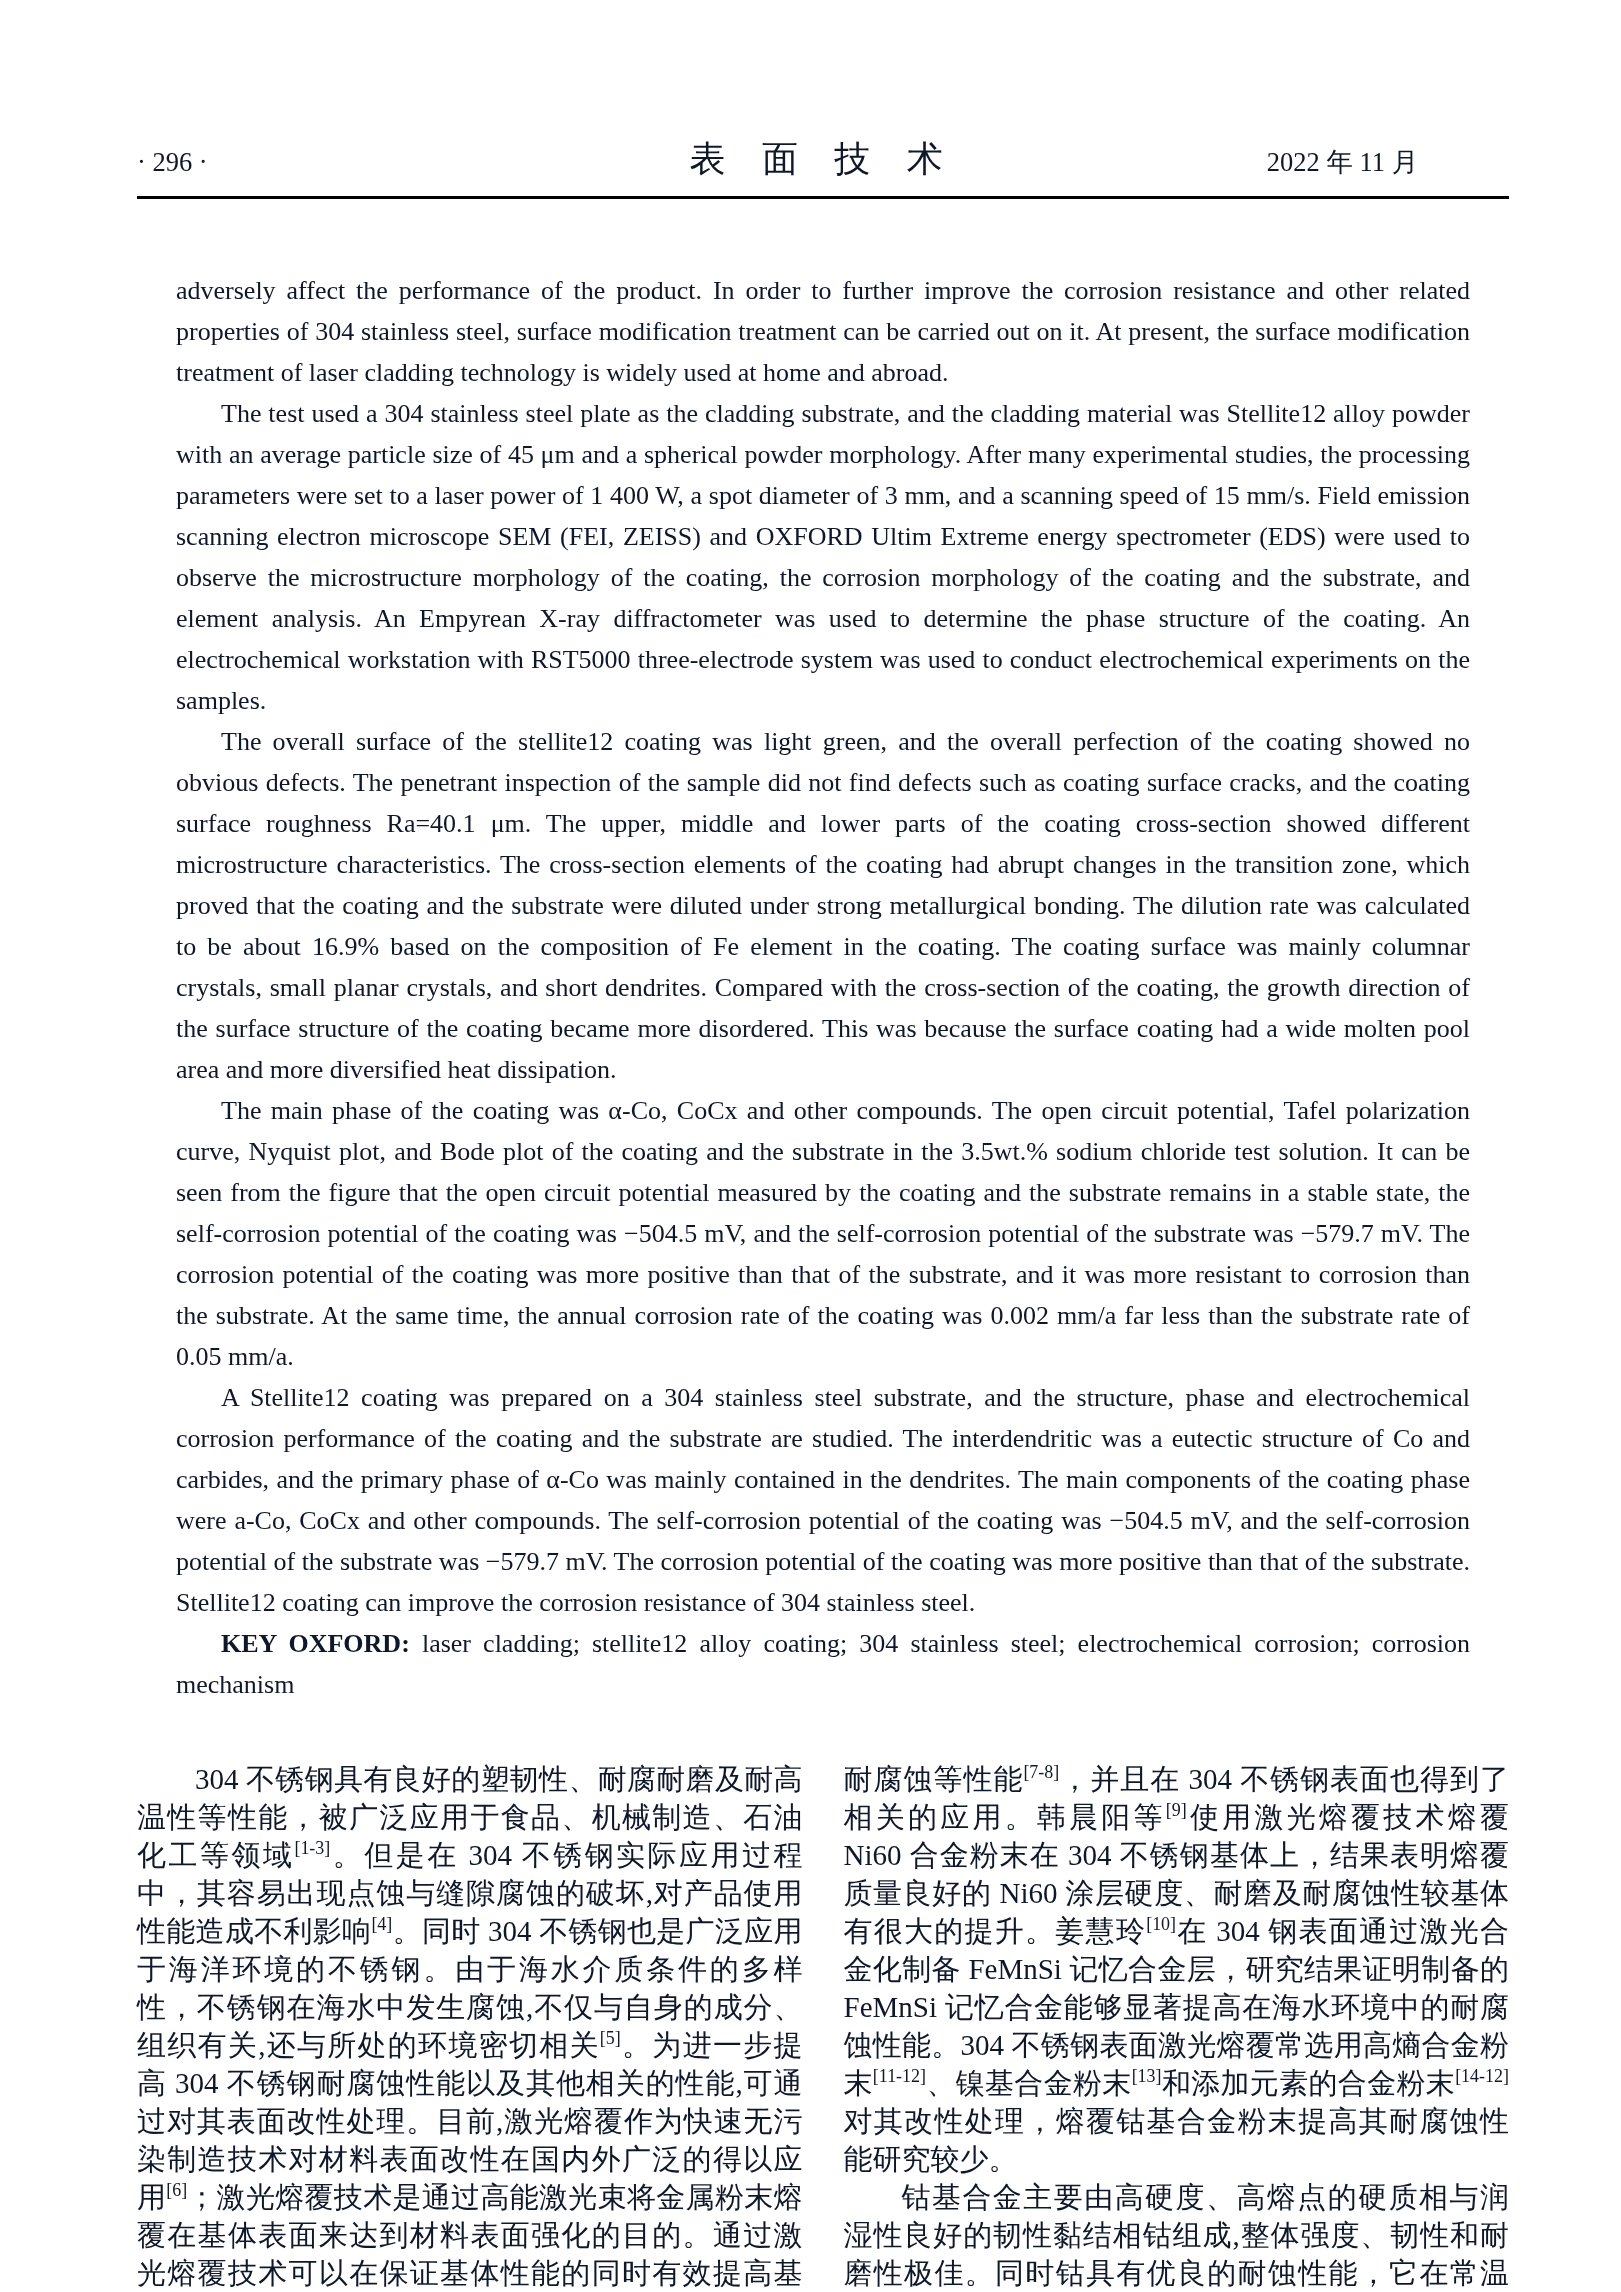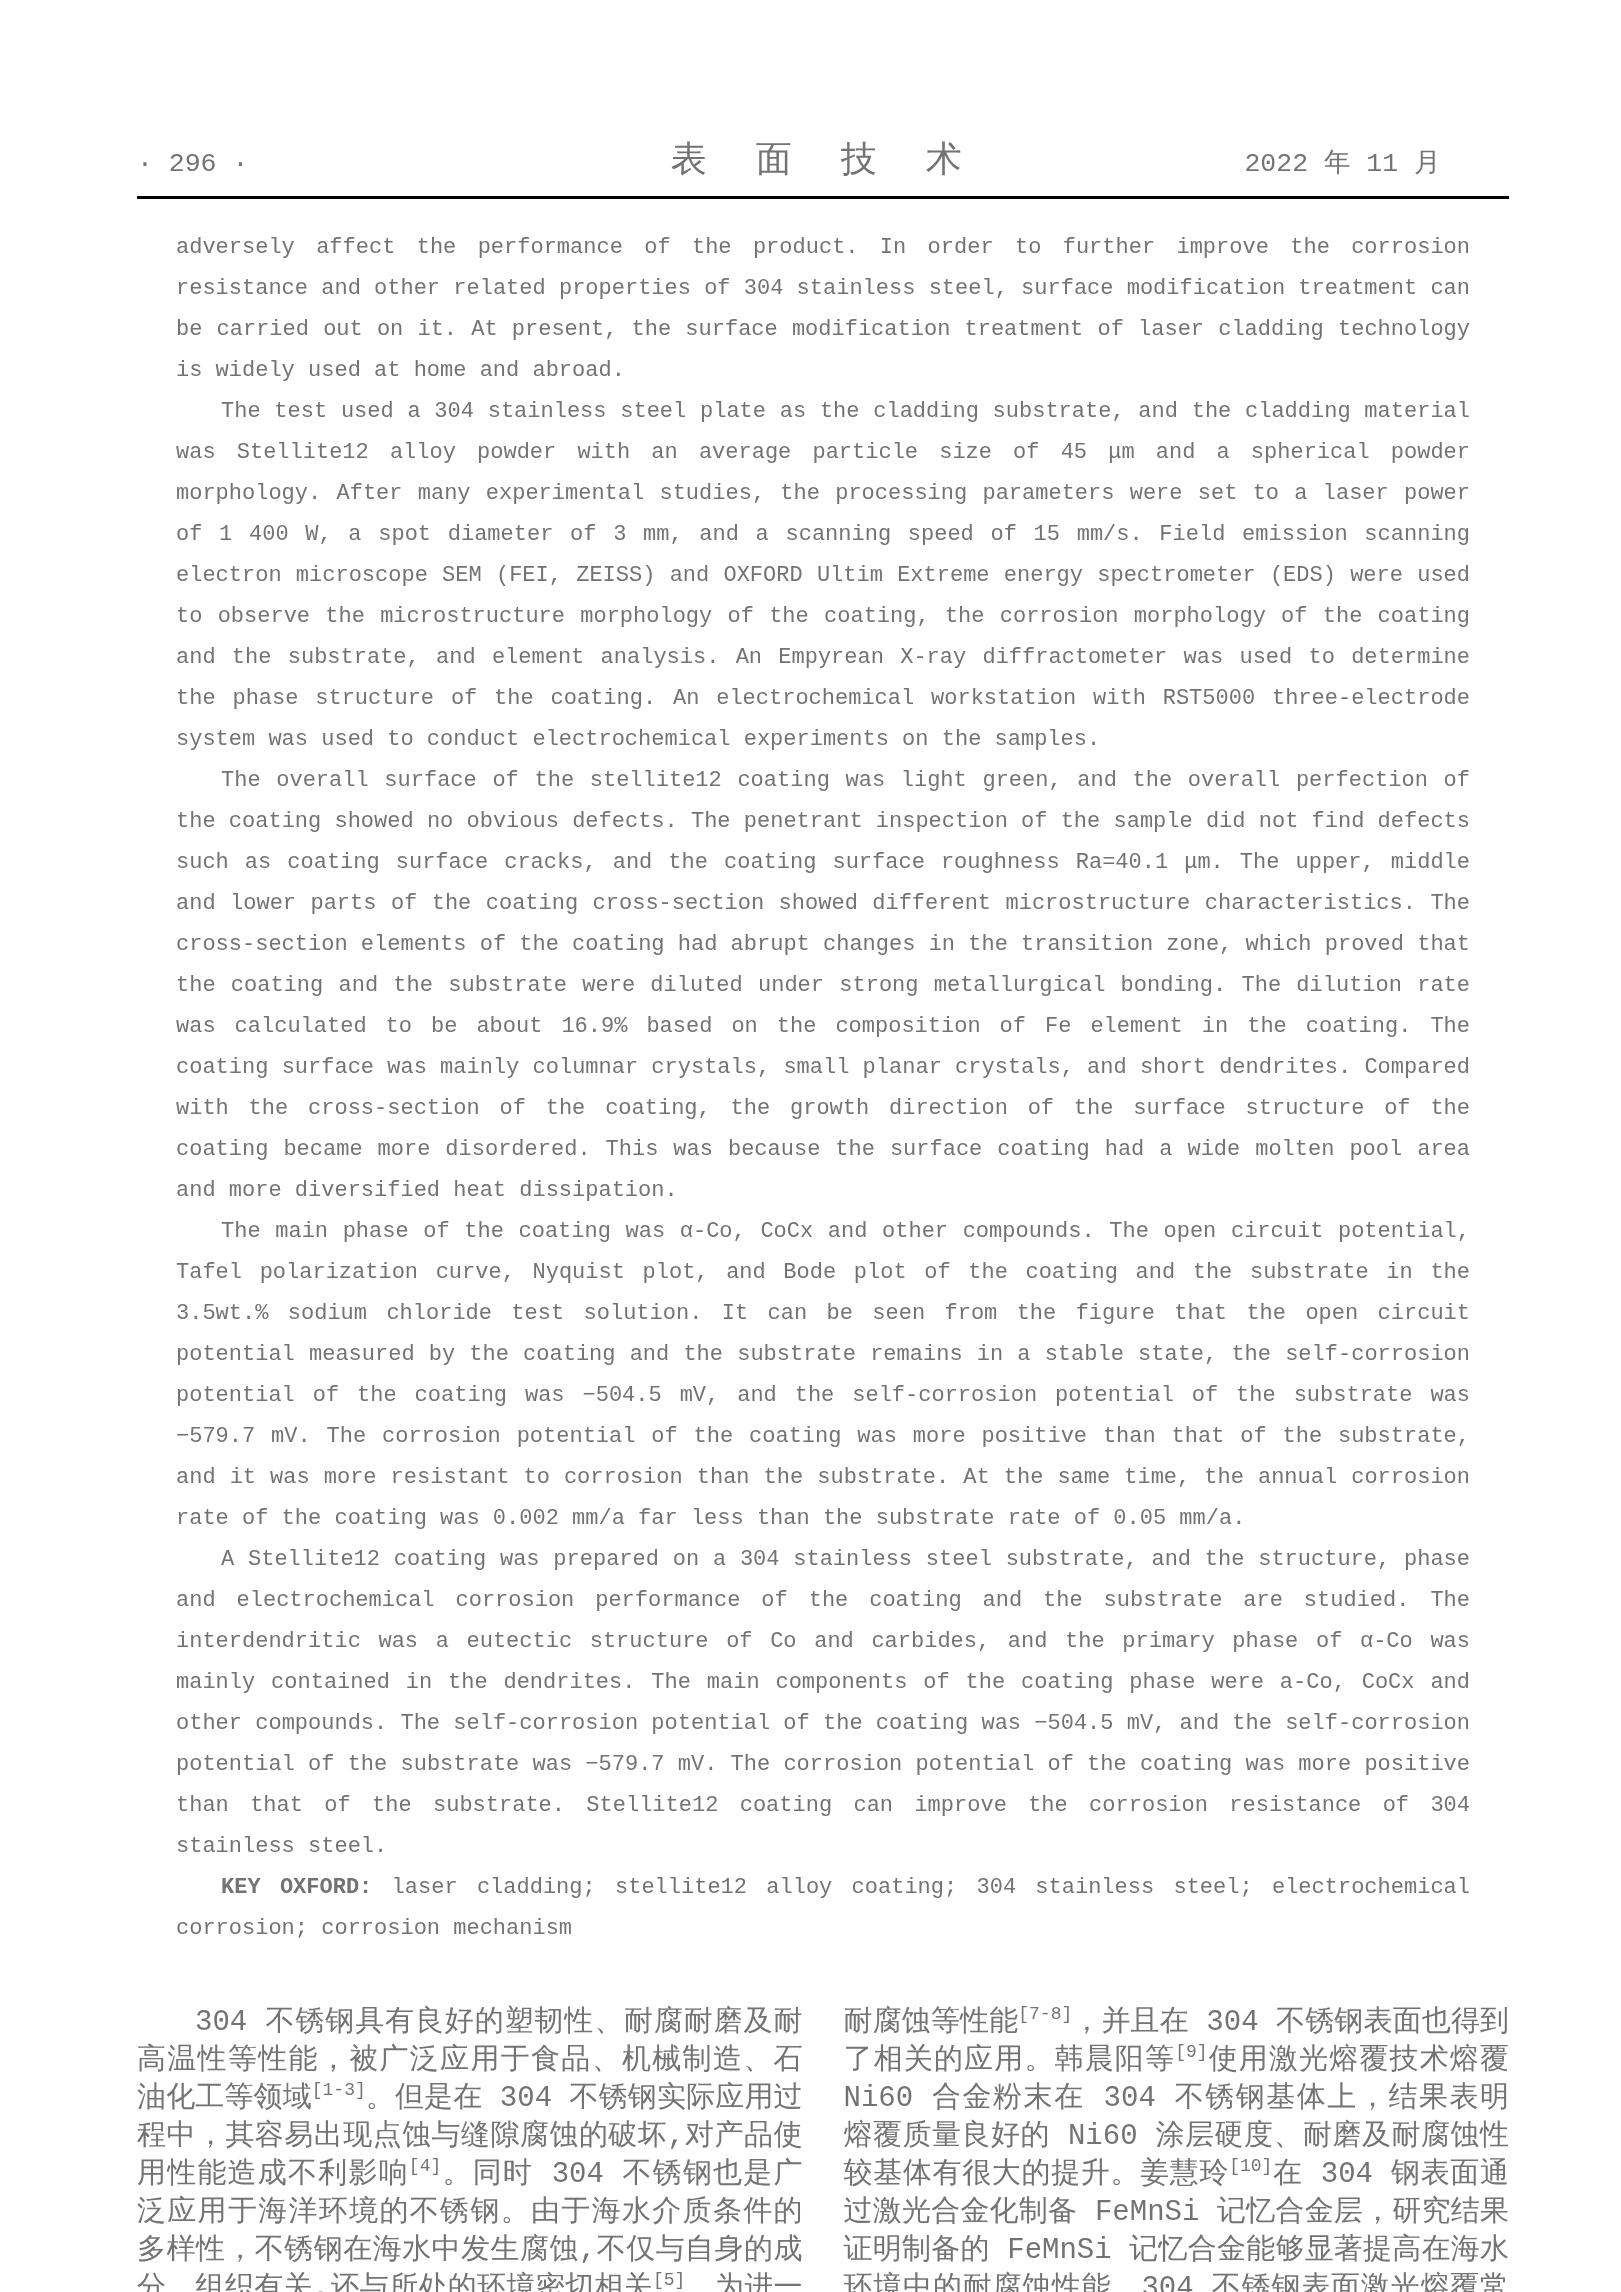--- a/index.html
+++ b/index.html
@@ -1,27 +1,27 @@
 <!DOCTYPE html>
 <html><head>
 <meta charset="utf-8">
 <style>
   html,body{margin:0;padding:0;background:#e8e8e8;}
   .page{
-    width:1621px;height:2293px;background:#ffffff;color:#737373;
+    width:1621px;height:2293px;background:#ffffff;color:#0f172a;
     box-sizing:border-box;padding:135px 112px 8px 137px;
-    font-family:Liberation Mono, monospace;
+    font-family:Liberation Serif, serif;
     position:relative;overflow:hidden;
   }
   .hdr{display:flex;align-items:baseline;font-size:26.5px;}
   .hdr-left{width:333px;text-align:left;}
   .hdr-center{flex:1;text-align:center;font-size:36px;letter-spacing:13.7px;}
   .hdr-right{width:333px;text-align:center;}
   .rule{border:none;border-top:3.9px solid #000;margin:11.8px 0 0 0;height:0;}
-  .abstract{margin-top:28px;padding:0 39px;font-size:22px;line-height:41px;text-align:justify;}
+  .abstract{margin-top:71px;padding:0 39px;font-size:26px;line-height:41px;text-align:justify;}
   .abstract p{margin:0;text-indent:45px;}
   .abstract p.noindent{text-indent:0;}
   .kw{margin:0;text-indent:0;}
   .kw .kw-label{font-weight:bold;}
   .cols{margin-top:55px;display:flex;gap:41px;font-size:29px;line-height:38px;text-align:justify;}
   .col{flex:1;min-width:0;}
   .col p{margin:0;}
   .col p.indent{text-indent:2em;}
   sup{font-size:0.62em;line-height:0;vertical-align:super;}
 </style>

